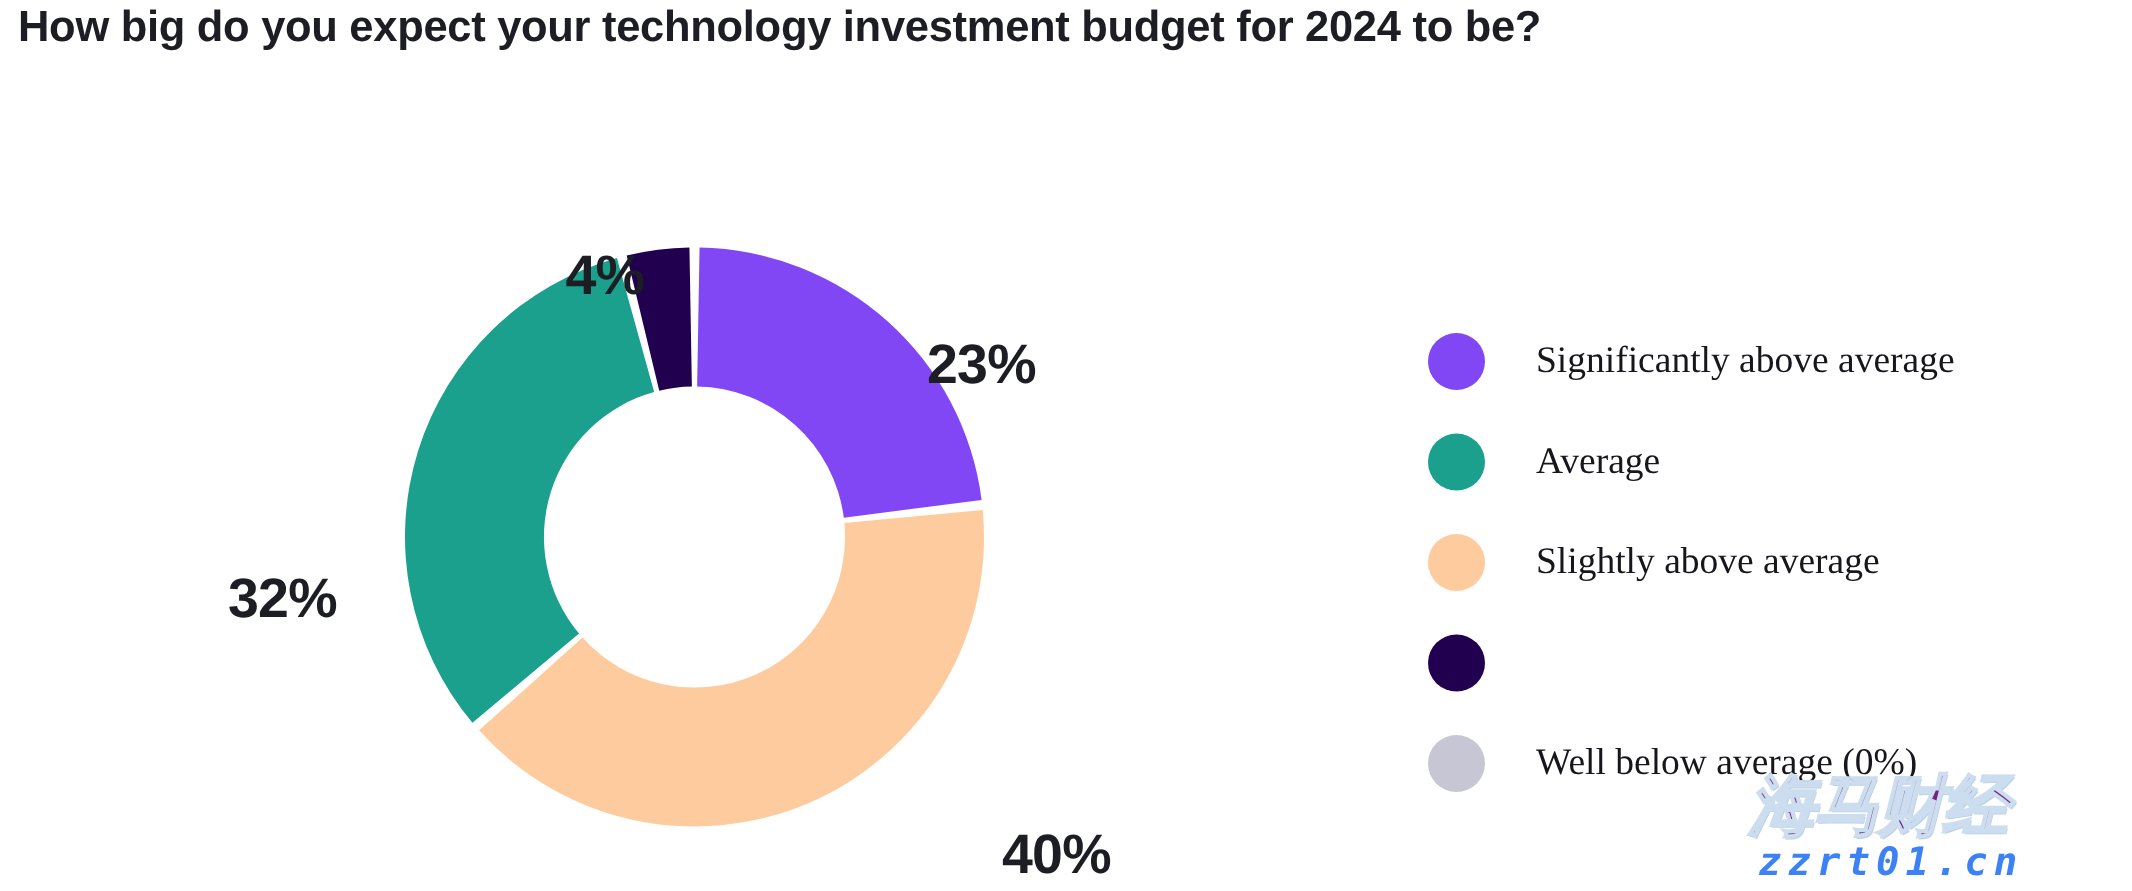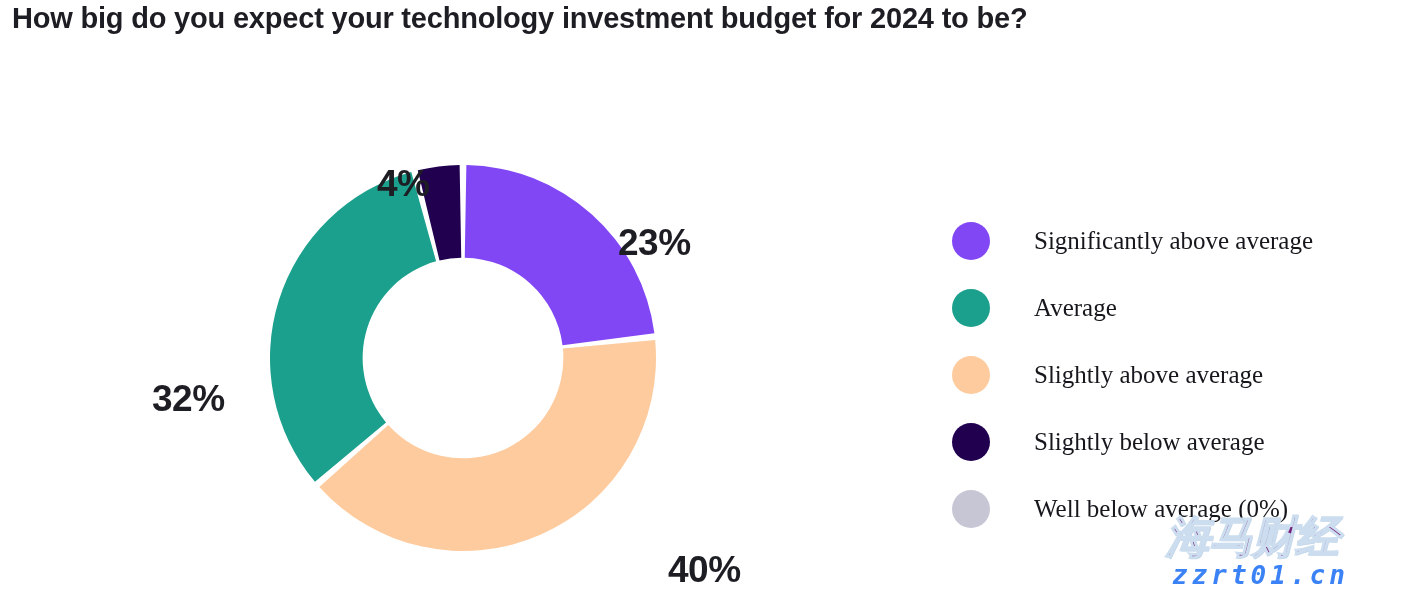--- a/index.html
+++ b/index.html
@@ -79,21 +79,21 @@
     align-items: center;
     height: 67px;
   }
   .legend-swatch {
     width: 38px;
     height: 38px;
     border-radius: 50%;
     flex: 0 0 auto;
   }
   .legend-label {
-    margin-left: 44px;
+    margin-left: 34px;
     font-family: "Liberation Serif", serif;
     font-size: 25px;
     color: #16161c;
     white-space: nowrap;
     line-height: 1;
   }
 
   
   #watermark {
     position: absolute;
@@ -170,21 +170,20 @@
       <div class="legend-row">
         <span class="legend-swatch" style="background: rgb(26, 160, 140);"></span>
         <span class="legend-label">Average</span>
       </div>
       <div class="legend-row">
         <span class="legend-swatch" style="background: rgb(253, 203, 157);"></span>
         <span class="legend-label">Slightly above average</span>
       </div>
       <div class="legend-row">
         <span class="legend-swatch" style="background: rgb(34, 0, 80);"></span>
-        <span class="legend-label">Slightly below average</span>
       </div>
       <div class="legend-row">
         <span class="legend-swatch" style="background: rgb(199, 198, 213);"></span>
         <span class="legend-label">Well below average (0%)</span>
       </div>
     </div>
 
   <div id="watermark">
     <div id="watermark-cn">海马财经</div>
     <div id="watermark-url">zzrt01.cn</div>

